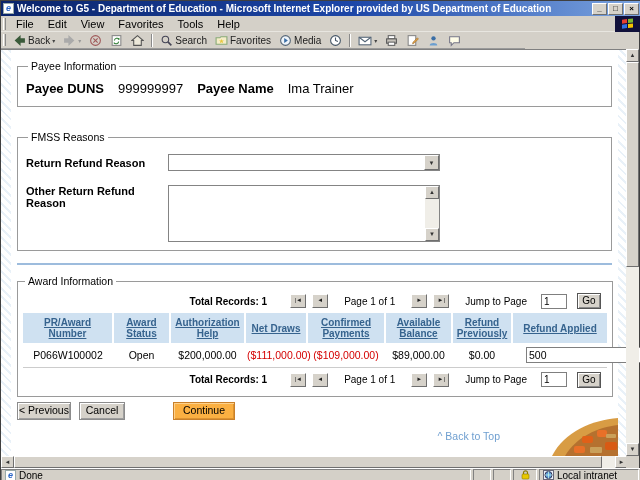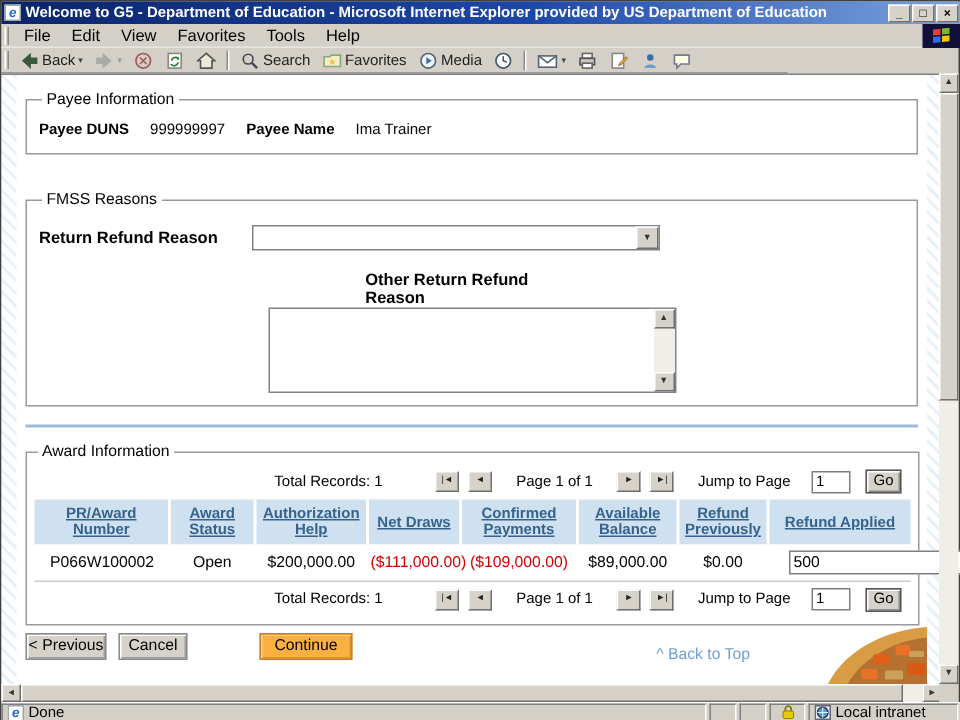--- a/index.html
+++ b/index.html
@@ -44,45 +44,45 @@
   .viewport { position:absolute; left:0; top:48px; width:627px; height:407px;
     border-top:1px solid #808080;
     background:repeating-linear-gradient(45deg,#ffffff 0px,#ffffff 4px,#e9f1f8 4px,#e9f1f8 6px); }
   .pagearea { position:absolute; left:10px; top:0; width:607px; height:100%; background:#fff; }
 
   fieldset { border:1px solid #9a9a9a; margin:0 6px; padding:3px 8px 6px 8px; }
   legend { font-size:10.5px; padding:0 3px; margin-left:2px; }
   .b { font-weight:bold; }
 
   .payee-fs { margin-top:10px; }
-  .payee-row { display:flex; align-items:center; margin:6px 0 4px 0; font-size:10px; }
+  .payee-row { display:flex; align-items:center; margin:6px 0 4px 0; font-size:13px; }
   .payee-row .v { font-weight:normal; }
   .payee-row span { margin-right:14px; }
 
   .fmss-fs { margin-top:24px; }
   .fmss-row1 { display:flex; align-items:center; margin-top:8px; }
-  .fmss-row2 { display:flex; align-items:center; margin-top:14px; margin-bottom:2px;flex-direction:column; }
+  .fmss-row2 { display:flex; align-items:flex-start; margin-top:14px; margin-bottom:2px; }
   .flabel { width:142px; font-weight:bold; font-size:11px; }
   .select-box { width:272px; height:17px; border:1px solid #848484; background:#fff;
     display:flex; align-items:stretch; }
   .select-text { flex:1; font-size:11px; padding:1px 3px; }
   .select-arrow { width:15px; background:#d6d2ca; border:1px solid; border-color:#fff #6f6f6f #6f6f6f #fff;
     font-size:6px; display:flex; align-items:center; justify-content:center; color:#333; }
   .textarea-box { width:272px; height:57px; border:1px solid #848484; background:#fff; display:flex; }
   .ta-text { flex:1; font-size:11px; padding:2px 3px; }
   .mini-sb { width:14px; background:#f0eee8; display:flex; flex-direction:column; justify-content:space-between; }
   .mini-sb .sbtn { height:13px; background:#d6d2ca; border:1px solid; border-color:#fff #6f6f6f #6f6f6f #fff;
     font-size:6px; text-align:center; line-height:11px; color:#333; }
 
   .divider { height:2px; background:#9dbcdd; margin:12px 6px 10px 6px; }
 
   .award-fs { margin-top:0; padding:2px 5px 5px 5px; }
   .pgbar { display:flex; align-items:center; justify-content:flex-end; height:24px; font-size:10px; padding-right:6px; }
   .pgbar .lab { white-space:nowrap; }
-  .pg-total { margin-right:32px; }
+  .pg-total { margin-right:20px;font-weight:bold; }
   .pgbtn { width:16px; height:14px; margin:0 3px; background:#d6d2ca;
     border:1px solid; border-color:#fff #6f6f6f #6f6f6f #fff;
     font-size:6px; line-height:11px; text-align:center; color:#222; }
   .pg-page { margin:4px 13px; }
   .pg-jump { margin-left:13px; }
   .pg-input { width:26px; height:15px; border:1px solid #7f7f7f; font-size:10px; padding:0 2px;
     margin-left:14px; font-family:"Liberation Sans",sans-serif; }
   .gobtn { width:24px; height:16px; margin-left:10px; background:#d6d2ca;
     border:1px solid #555; box-shadow:inset 1px 1px 0 #fff, inset -1px -1px 0 #8a8a8a;
     font-size:10px; line-height:13px; text-align:center; }

